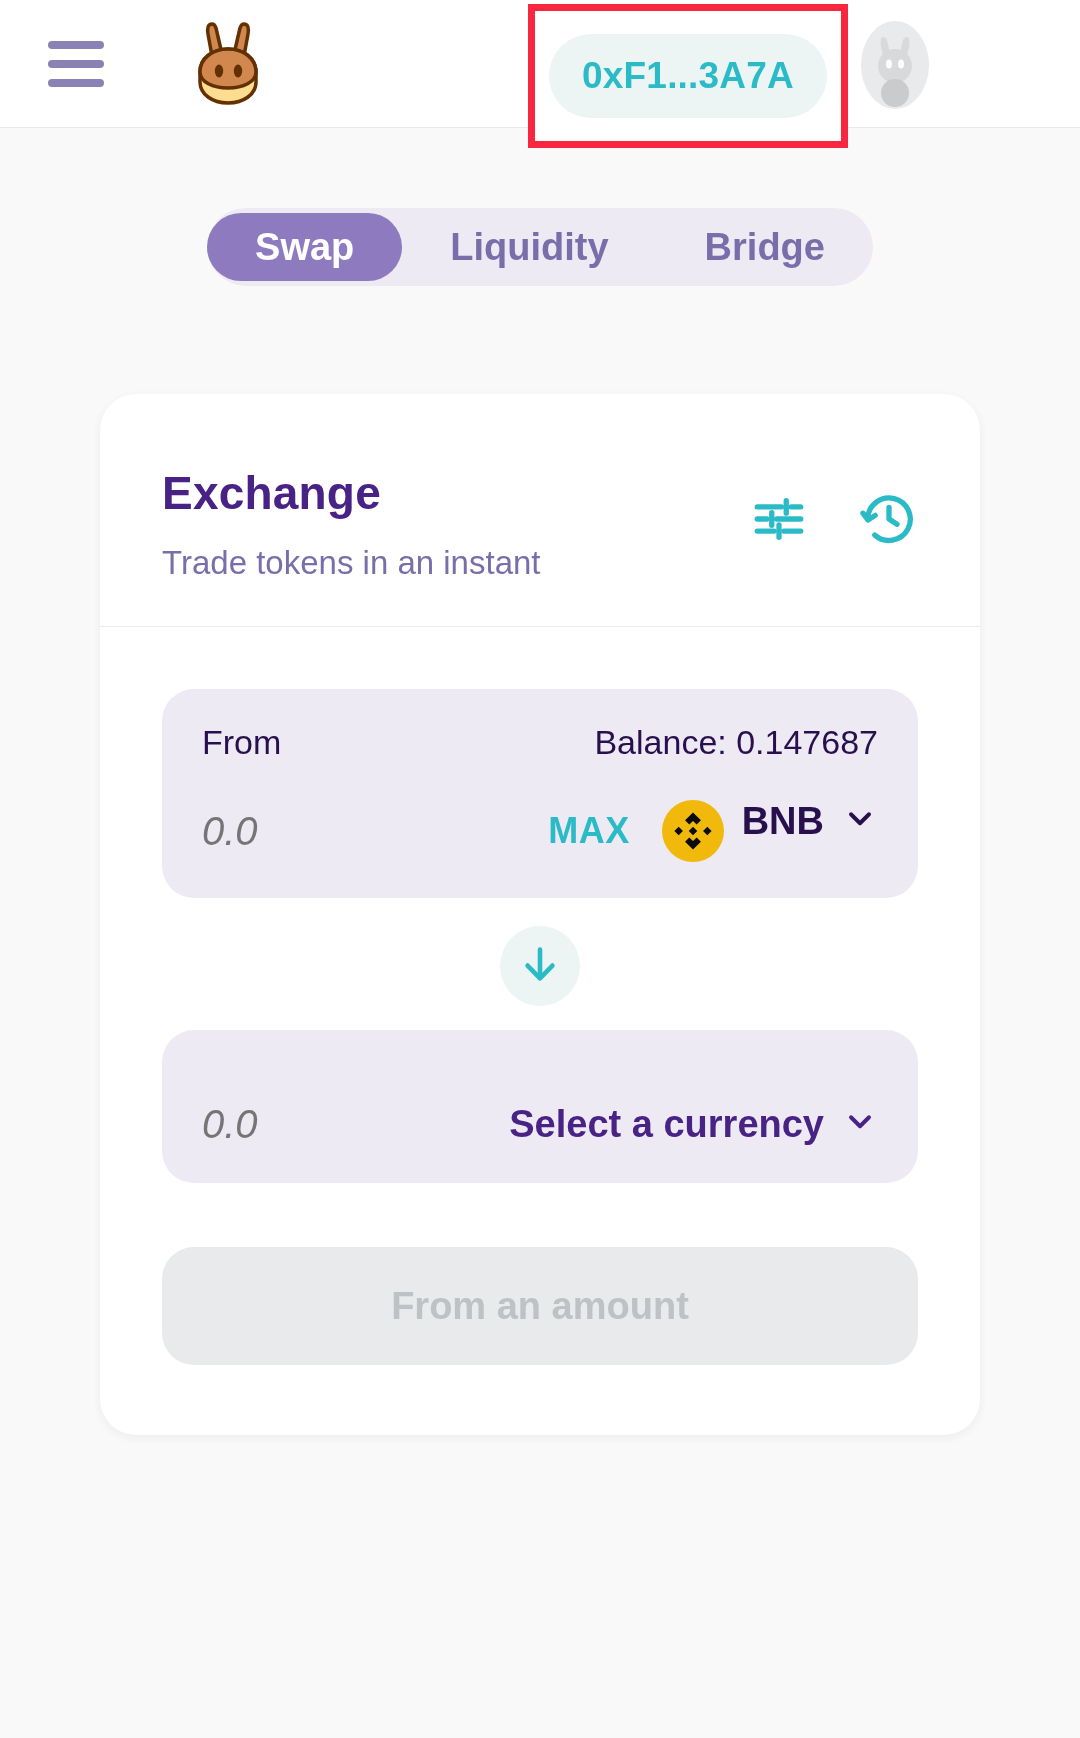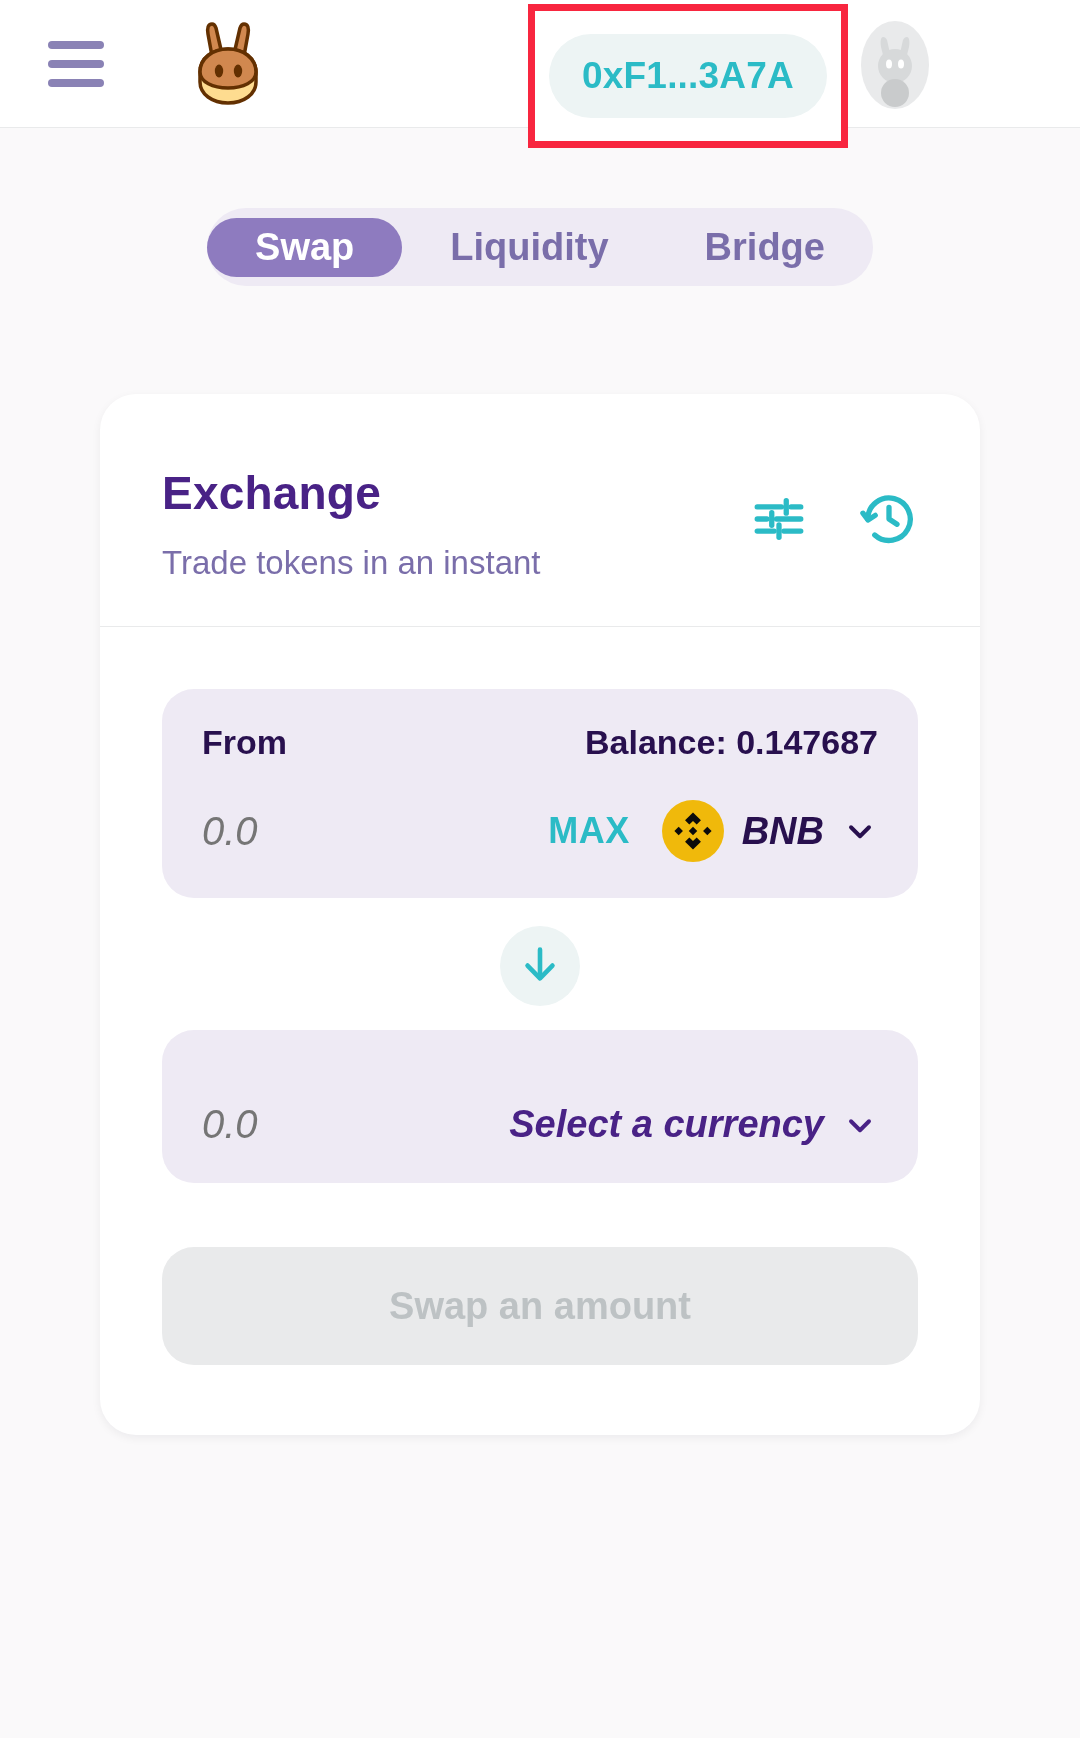--- a/index.html
+++ b/index.html
@@ -68,21 +68,21 @@
   }
   .tabs{
     background:#EEEAF4;
     border-radius:52px;
     height:78px;
     display:flex;
     align-items:center;
     padding:0;
   }
   .tab{
-    height:59px;
+    height:68px;
     padding:0 48px;
     display:flex; align-items:center; justify-content:center;
     font-size:38px;
     font-weight:bold;
     color:#7A6EAA;
     border-radius:52px;
     cursor:pointer;
     white-space:nowrap;
   }
   .tab.active{
@@ -121,21 +121,21 @@
 
   
   .card-body{ padding:62px 62px 70px 62px; }
 
   .token-panel{
     background:#EEEAF4;
     border-radius:32px;
     padding:34px 40px 36px 40px;
   }
   .panel-top{
-    display:flex; justify-content:space-between; align-items:flex-end;font-weight:bold;
+    display:flex; justify-content:space-between; align-items:flex-end;
   }
   .panel-label{ font-size:34px; color:#28104E; }
   .panel-balance{ font-size:34px; color:#28104E; }
   .panel-dash{ font-size:34px; color:#28104E; }
 
   .panel-bottom{
     margin-top:38px;
     display:flex; justify-content:space-between; align-items:center;
   }
   .amount{
@@ -143,21 +143,21 @@
     background:transparent; border:none; outline:none;
     width:300px;
     font-style:italic;
   }
   .panel-right{ display:flex; align-items:center; gap:32px; }
   .max-btn{
     font-size:36px; font-weight:bold; color:#2BBBC6; cursor:pointer;
     letter-spacing:.5px;
   }
   .currency-sel{
-    display:flex; align-items:center; gap:18px; cursor:pointer;font-style:italic;
+    display:flex; gap:18px; cursor:pointer;
   }
   .token-logo{ width:62px; height:62px; }
   .currency-name{ font-size:38px; font-weight:bold; color:#28104E; }
   .select-currency{ font-size:38px; font-weight:bold; color:#492286; }
 
   .switch-row{
     display:flex; justify-content:center;
     margin:28px 0 24px 0;
   }
   .switch-btn{
@@ -319,16 +319,16 @@
           <span class="select-currency">Select a currency</span>
           <span class="chev">
             <svg width="36" height="36" viewBox="0 0 24 24" fill="none" stroke="#492286" stroke-width="2.6" stroke-linecap="round" stroke-linejoin="round">
               <polyline points="6,9.5 12,15.5 18,9.5"></polyline>
             </svg>
           </span>
         </div>
       </div>
     </div>
 
-    <button class="cta" disabled="">Swap an amount</button>
+    <button class="cta" disabled="">From an amount</button>
 
   </div>
 </div>
 
 </body></html>

